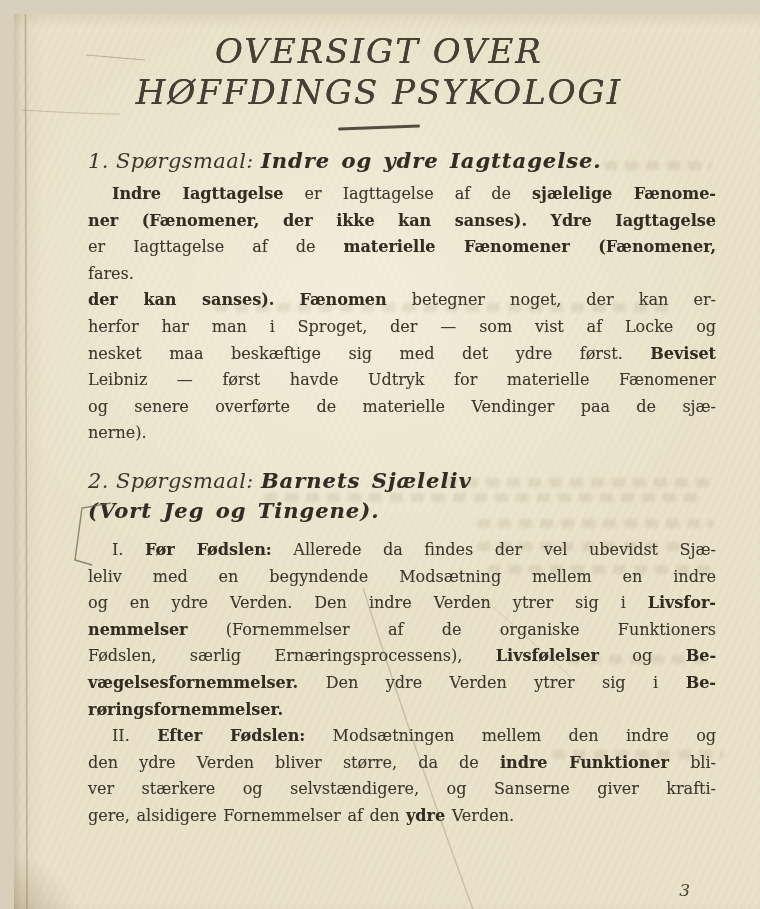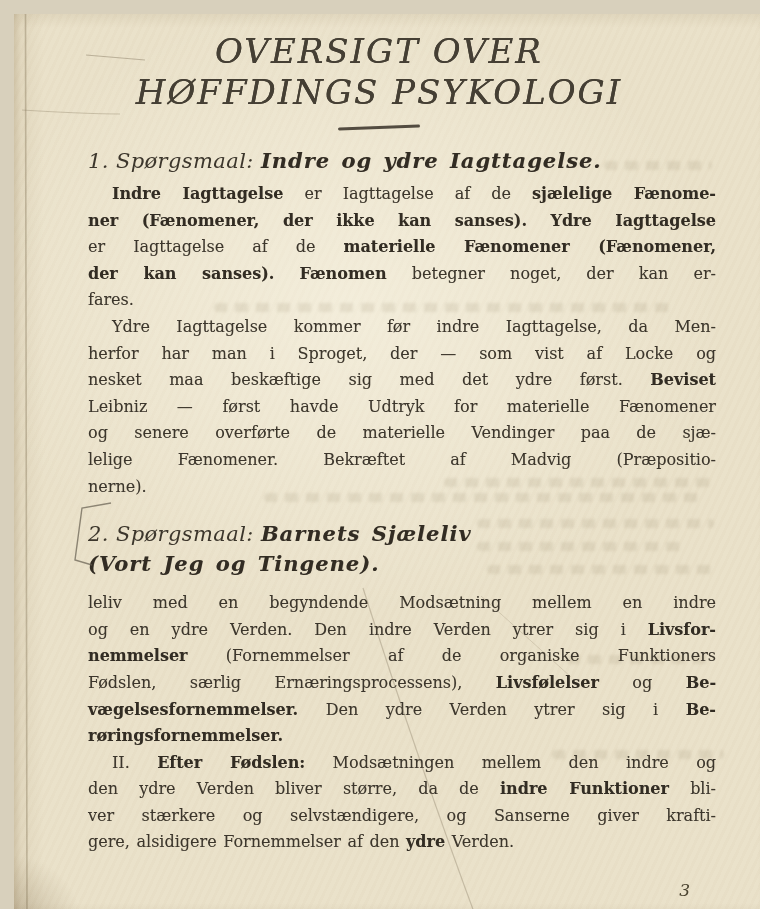--- a/index.html
+++ b/index.html
@@ -103,37 +103,36 @@
     </header>
 
     <main class="text-column">
         <div class="block block-h1">
           <div class="line no-just"><span class="s-i">1. Spørgsmaal: </span><span class="s-bi">Indre og ydre Iagttagelse.</span></div>
         </div>
         <div class="block block-p">
           <div class="line indent"><span class="s-b">Indre Iagttagelse</span><span class="s-r"> er Iagttagelse af de </span><span class="s-b">sjælelige Fænome-</span></div>
           <div class="line"><span class="s-b">ner (Fænomener, der ikke kan sanses). Ydre Iagttagelse</span></div>
           <div class="line"><span class="s-r">er Iagttagelse af de </span><span class="s-b">materielle Fænomener (Fænomener,</span></div>
+          <div class="line no-just"><span class="s-r">fares.</span></div>
           <div class="line"><span class="s-b">der kan sanses).</span><span class="s-r"> </span><span class="s-b">Fænomen</span><span class="s-r"> betegner noget, der kan er-</span></div>
-          <div class="line no-just"><span class="s-r">fares.</span></div>
         </div>
         <div class="block block-p">
-          <div class="line indent"><span class="s-r">Ydre Iagttagelse kommer før indre Iagttagelse, da Men-</span></div>
           <div class="line"><span class="s-r">herfor har man i Sproget, der — som vist af Locke og</span></div>
           <div class="line"><span class="s-r">nesket maa beskæftige sig med det ydre først. </span><span class="s-b">Beviset</span></div>
           <div class="line"><span class="s-r">Leibniz — først havde Udtryk for materielle Fænomener</span></div>
           <div class="line"><span class="s-r">og senere overførte de materielle Vendinger paa de sjæ-</span></div>
-          <div class="line"><span class="s-r">lelige Fænomener. Bekræftet af Madvig (Præpositio-</span></div>
           <div class="line no-just"><span class="s-r">nerne).</span></div>
         </div>
         <div class="block block-h2">
           <div class="line no-just"><span class="s-i">2. Spørgsmaal: </span><span class="s-bi">Barnets Sjæleliv</span></div>
           <div class="line no-just"><span class="s-bi">(Vort Jeg og Tingene).</span></div>
         </div>
         <div class="block block-p">
+          <div class="line indent"><span class="s-r">I. </span><span class="s-b">Før Fødslen:</span><span class="s-r"> Allerede da findes der vel ubevidst Sjæ-</span></div>
           <div class="line"><span class="s-r">leliv med en begyndende Modsætning mellem en indre</span></div>
           <div class="line"><span class="s-r">og en ydre Verden. Den indre Verden ytrer sig i </span><span class="s-b">Livsfor-</span></div>
           <div class="line"><span class="s-b">nemmelser</span><span class="s-r"> (Fornemmelser af de organiske Funktioners</span></div>
           <div class="line"><span class="s-r">Fødslen, særlig Ernæringsprocessens), </span><span class="s-b">Livsfølelser</span><span class="s-r"> og </span><span class="s-b">Be-</span></div>
           <div class="line"><span class="s-b">vægelsesfornemmelser.</span><span class="s-r"> Den ydre Verden ytrer sig i </span><span class="s-b">Be-</span></div>
           <div class="line no-just"><span class="s-b">røringsfornemmelser.</span></div>
         </div>
         <div class="block block-p">
           <div class="line indent"><span class="s-r">II. </span><span class="s-b">Efter Fødslen:</span><span class="s-r"> Modsætningen mellem den indre og</span></div>
           <div class="line"><span class="s-r">den ydre Verden bliver større, da de </span><span class="s-b">indre Funktioner</span><span class="s-r"> bli-</span></div>

